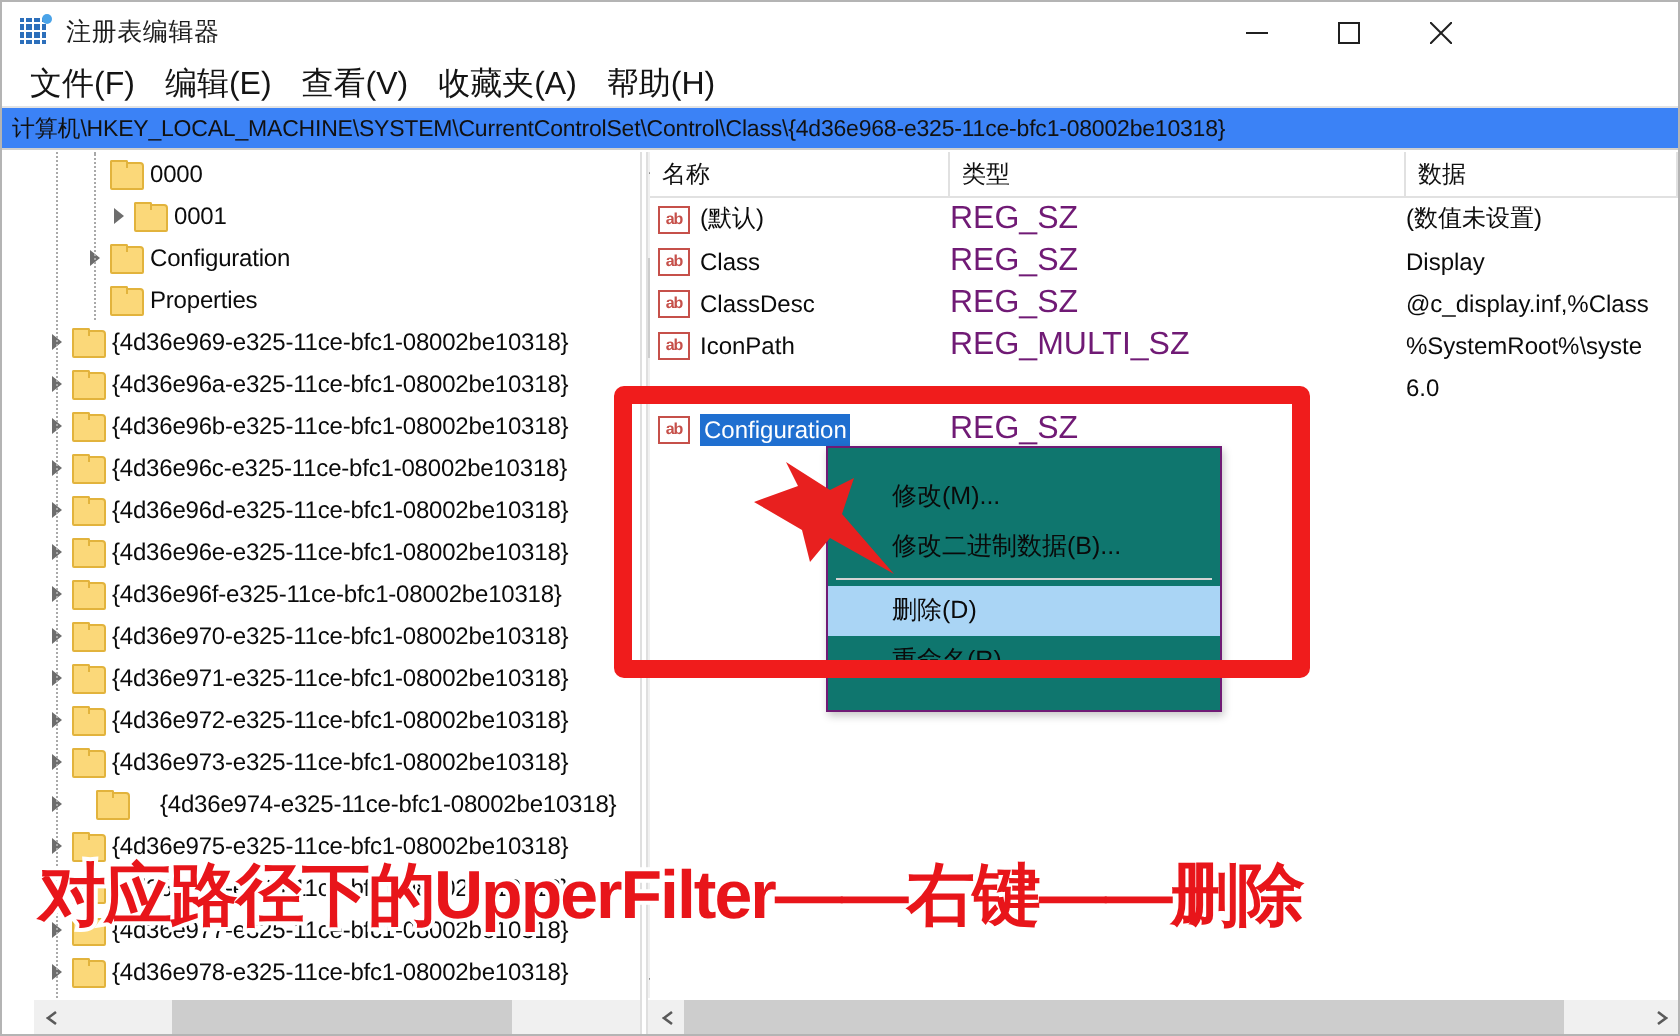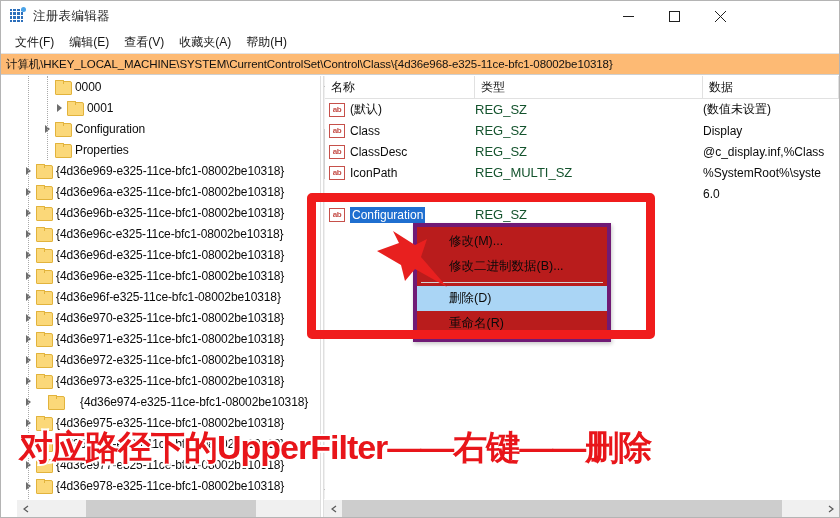--- a/index.html
+++ b/index.html
@@ -61,30 +61,30 @@
 
   
   .menubar {
     position: absolute; left: 0; top: 30px;
     width: 838px; height: 22px;
     background: #ffffff;
     display: flex; align-items: center;
     padding-left: 7px;
   }
   .menu-item {
-    font-size: 12px; color: #141414;
+    font-size: 16px; color: #141414;
     padding: 2px 8px 2px 7px;
     white-space: nowrap;
   }
 
   
   .addressbar {
     position: absolute; left: 0; top: 52px;
     width: 838px; height: 22px;
-    background: #fdba74;
+    background: #3b82f6;
     border-top: 1px solid #e3e3e3;
     border-bottom: 1px solid #cfcfcf;
     display: flex; align-items: center;
   }
   .address-text {
     font-size: 11.5px; color: #111111;
     padding-left: 5px;
     white-space: nowrap;
     letter-spacing: -0.1px;
   }
@@ -219,38 +219,38 @@
     background: #ffffff;
     color: #c6504a;
     font-size: 8px; font-weight: bold;
     line-height: 12px; text-align: center;
     letter-spacing: -0.5px;
     font-family: "Liberation Sans", sans-serif;
   }
   .vname { font-size: 12px; color: #0b0b0b; }
   .vtype {
     position: absolute; left: 150px;
-    font-size: 13px; color: #14532d;
+    font-size: 16px; color: #701a75;
   }
   .vdata {
     position: absolute; left: 378px;
     font-size: 12px; color: #0b0b0b;
   }
   .vrow.selected .vname {
     background: #1f6fd0; color: #ffffff;
     padding: 1px 2px;
   }
 
   
   .ctxmenu {
     position: absolute; left: 412px; top: 222px;
     width: 198px;
-    background: #b91c1c;
-    border: 4px solid #701a75;
-    padding: 2px 0;
+    background: #0f766e;
+    border: 1px solid #701a75;
+    padding: 12px 0;
     z-index: 40;
     box-shadow: 1px 2px 4px rgba(0,0,0,.22);
   }
   .ctxitem {
     height: 25px;
     display: flex; align-items: center;
     padding-left: 32px;
     font-size: 12.5px; color: #0a0a0a;
     white-space: nowrap;
   }

